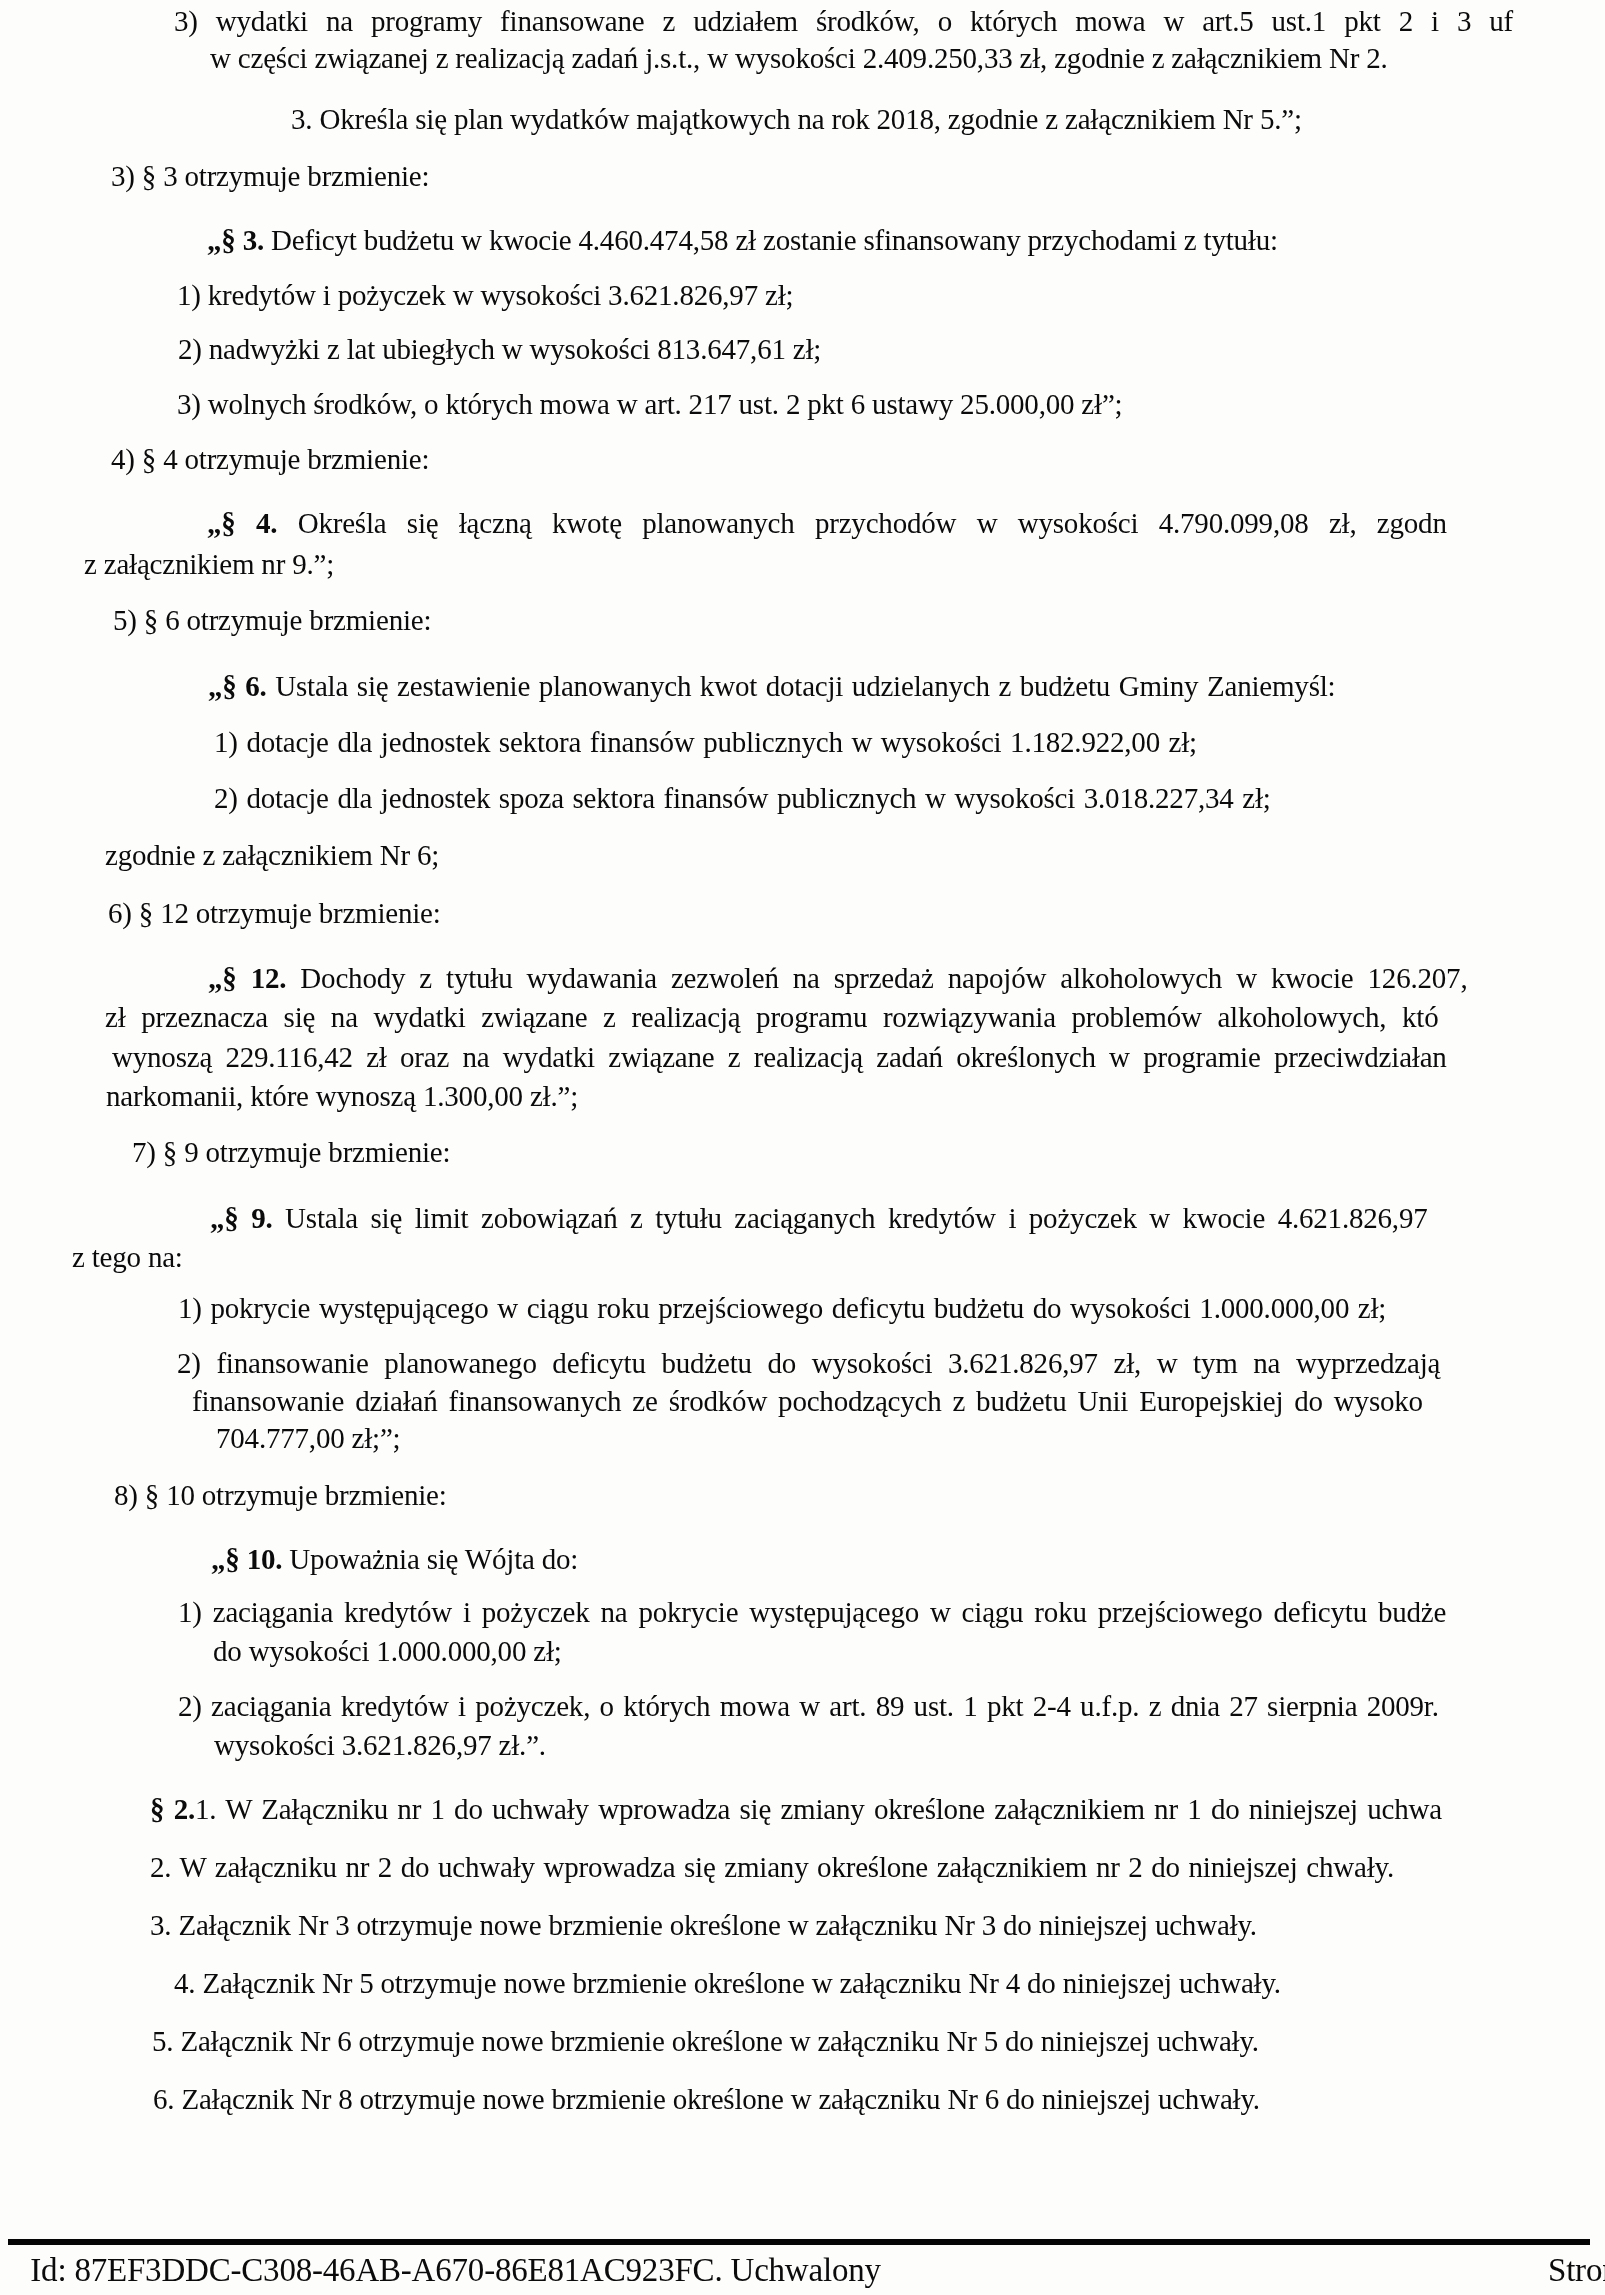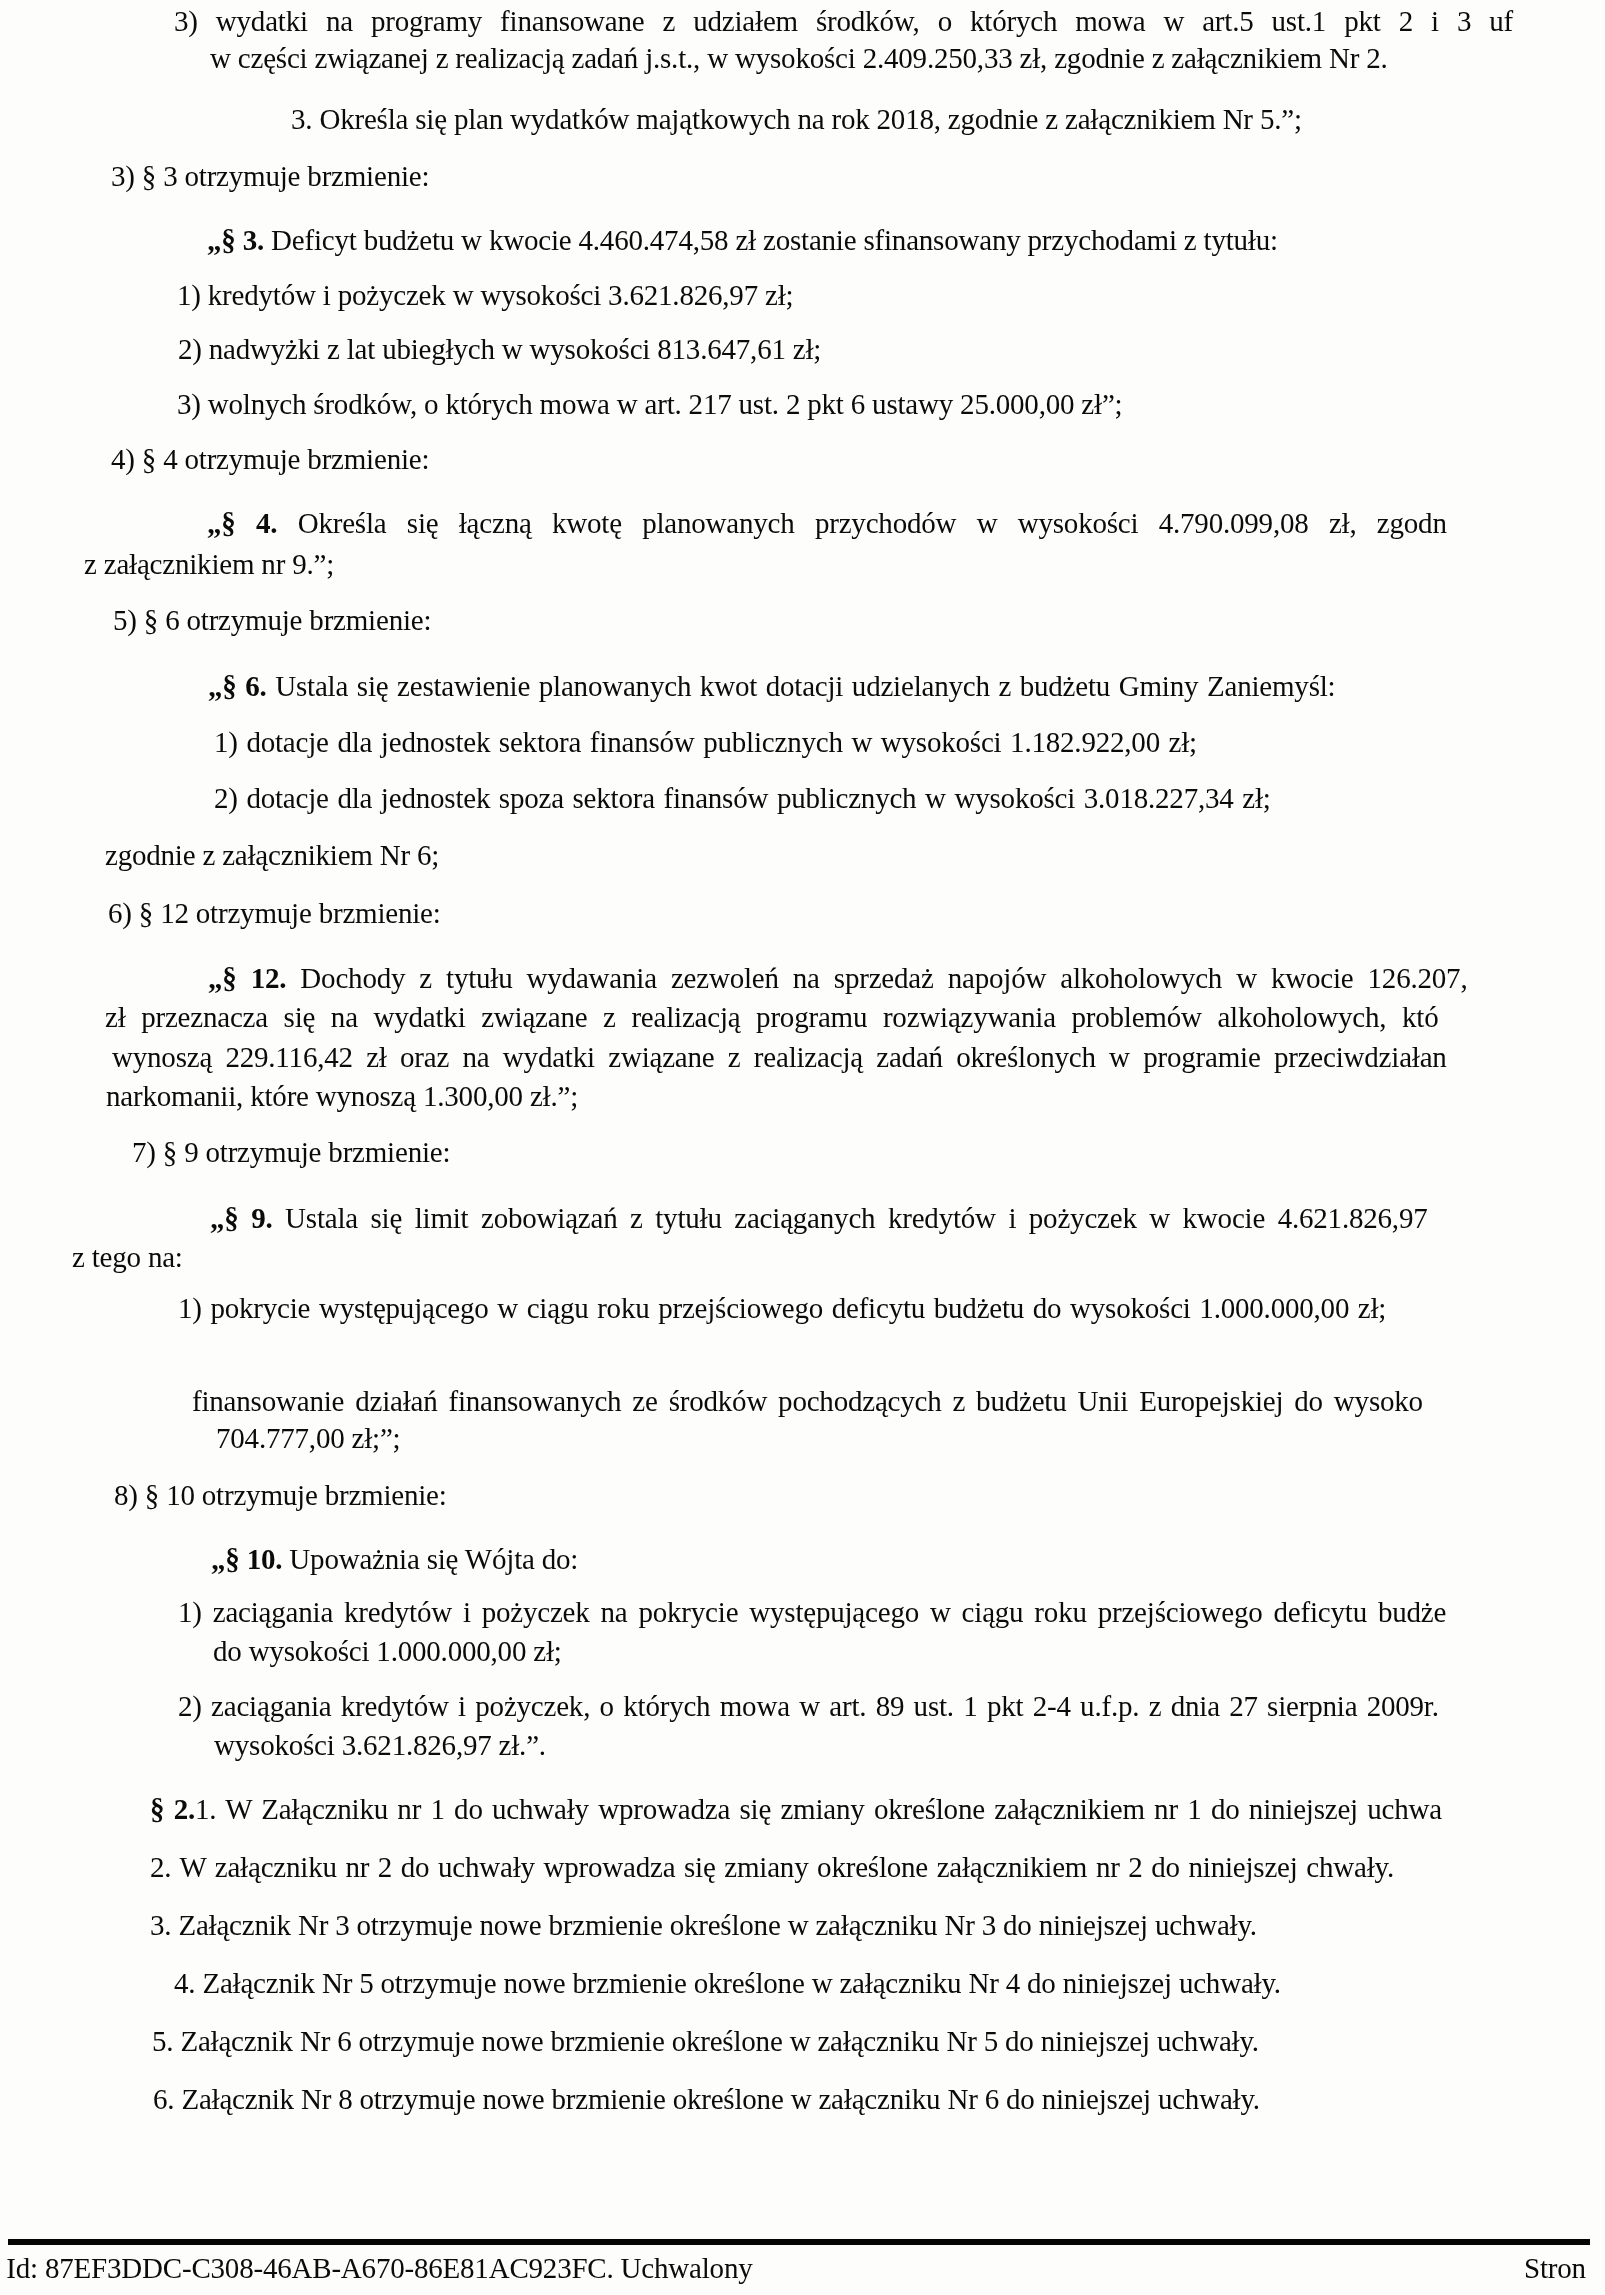--- a/index.html
+++ b/index.html
@@ -31,22 +31,23 @@
     position: absolute;
     left: 7.8px;
     top: 2239px;
     width: 1582px;
     height: 5.5px;
     background: #050505;
   }
   .footer-text {
     position: absolute;
     white-space: nowrap;
-    font-size: 29px;
+    font-size: 33px;
     letter-spacing: -0.2px;
+    margin-left: 24px;
   }
   .footer-id { left: 6.3px; top: 2252px; }
   .footer-page { left: 1524px; top: 2252px; }
 </style>
 </head>
 <body>
 
 <div class="page">
 
   <div class="footer-rule"></div>
@@ -70,20 +71,21 @@
     <div class="line" style="left: 105px; top: 839px;">zgodnie z załącznikiem Nr 6;</div>
     <div class="line" style="left: 108px; top: 897px;">6) § 12 otrzymuje brzmienie:</div>
     <div class="line" style="left: 208px; top: 962px; word-spacing: 7px;"><strong>„§ 12.</strong> Dochody z tytułu wydawania zezwoleń na sprzedaż napojów alkoholowych w kwocie 126.207,</div>
     <div class="line" style="left: 105px; top: 1001px; word-spacing: 8.6px;">zł przeznacza się na wydatki związane z realizacją programu rozwiązywania problemów alkoholowych, któ</div>
     <div class="line" style="left: 112px; top: 1041px; word-spacing: 6.3px;">wynoszą 229.116,42 zł oraz na wydatki związane z realizacją zadań określonych w programie przeciwdziałan</div>
     <div class="line" style="left: 106px; top: 1080px;">narkomanii, które wynoszą 1.300,00 zł.”;</div>
     <div class="line" style="left: 113px; top: 1136px; margin-left: 19px;">7) § 9 otrzymuje brzmienie:</div>
     <div class="line" style="left: 210px; top: 1202px; word-spacing: 5.5px;"><strong>„§ 9.</strong> Ustala się limit zobowiązań z tytułu zaciąganych kredytów i pożyczek w kwocie 4.621.826,97</div>
     <div class="line" style="left: 72px; top: 1241px;">z tego na:</div>
     <div class="line" style="left: 178px; top: 1292px; word-spacing: 1.6px;">1) pokrycie występującego w ciągu roku przejściowego deficytu budżetu do wysokości 1.000.000,00 zł;</div>
+    <div class="line" style="left: 177px; top: 1347px; word-spacing: 8.6px;">2) finansowanie planowanego deficytu budżetu do wysokości 3.621.826,97 zł, w tym na wyprzedzają</div>
     <div class="line" style="left: 192px; top: 1385px; word-spacing: 3.9px;">finansowanie działań finansowanych ze środków pochodzących z budżetu Unii Europejskiej do wysoko</div>
     <div class="line" style="left: 216px; top: 1422px;">704.777,00 zł;”;</div>
     <div class="line" style="left: 114px; top: 1479px;">8) § 10 otrzymuje brzmienie:</div>
     <div class="line" style="left: 211px; top: 1543px;"><strong>„§ 10.</strong> Upoważnia się Wójta do:</div>
     <div class="line" style="left: 178px; top: 1596px; word-spacing: 3.9px;">1) zaciągania kredytów i pożyczek na pokrycie występującego w ciągu roku przejściowego deficytu budże</div>
     <div class="line" style="left: 213px; top: 1635px;">do wysokości 1.000.000,00 zł;</div>
     <div class="line" style="left: 178px; top: 1690px; word-spacing: 2.3px;">2) zaciągania kredytów i pożyczek, o których mowa w art. 89 ust. 1 pkt 2-4 u.f.p. z dnia 27 sierpnia 2009r.</div>
     <div class="line" style="left: 214px; top: 1729px;">wysokości 3.621.826,97 zł.”.</div>
     <div class="line" style="left: 150px; top: 1793px; word-spacing: 2.3px;"><strong>§ 2.</strong>1. W Załączniku nr 1 do uchwały wprowadza się zmiany określone załącznikiem nr 1 do niniejszej uchwa</div>
     <div class="line" style="left: 150px; top: 1851px; word-spacing: 1.6px;">2. W załączniku nr 2 do uchwały wprowadza się zmiany określone załącznikiem nr 2 do niniejszej chwały.</div>

